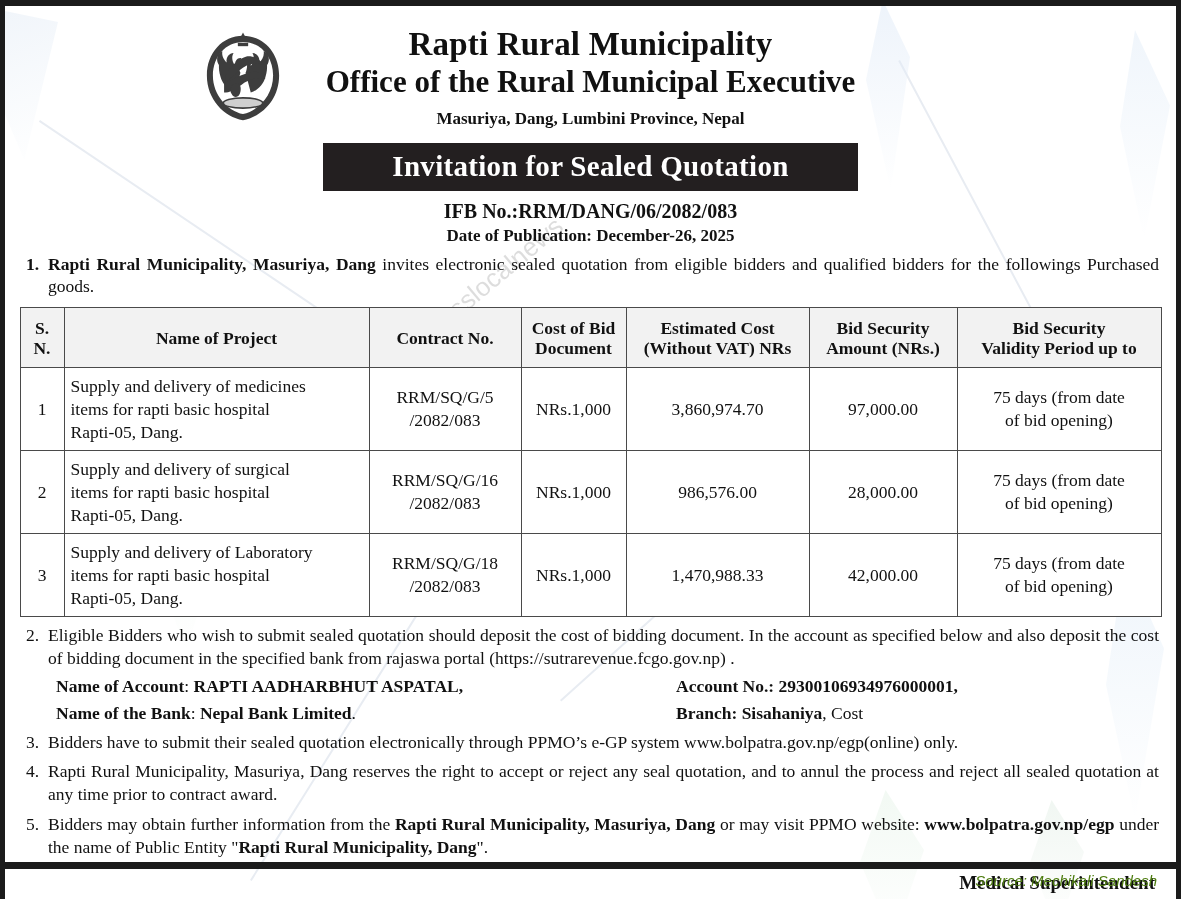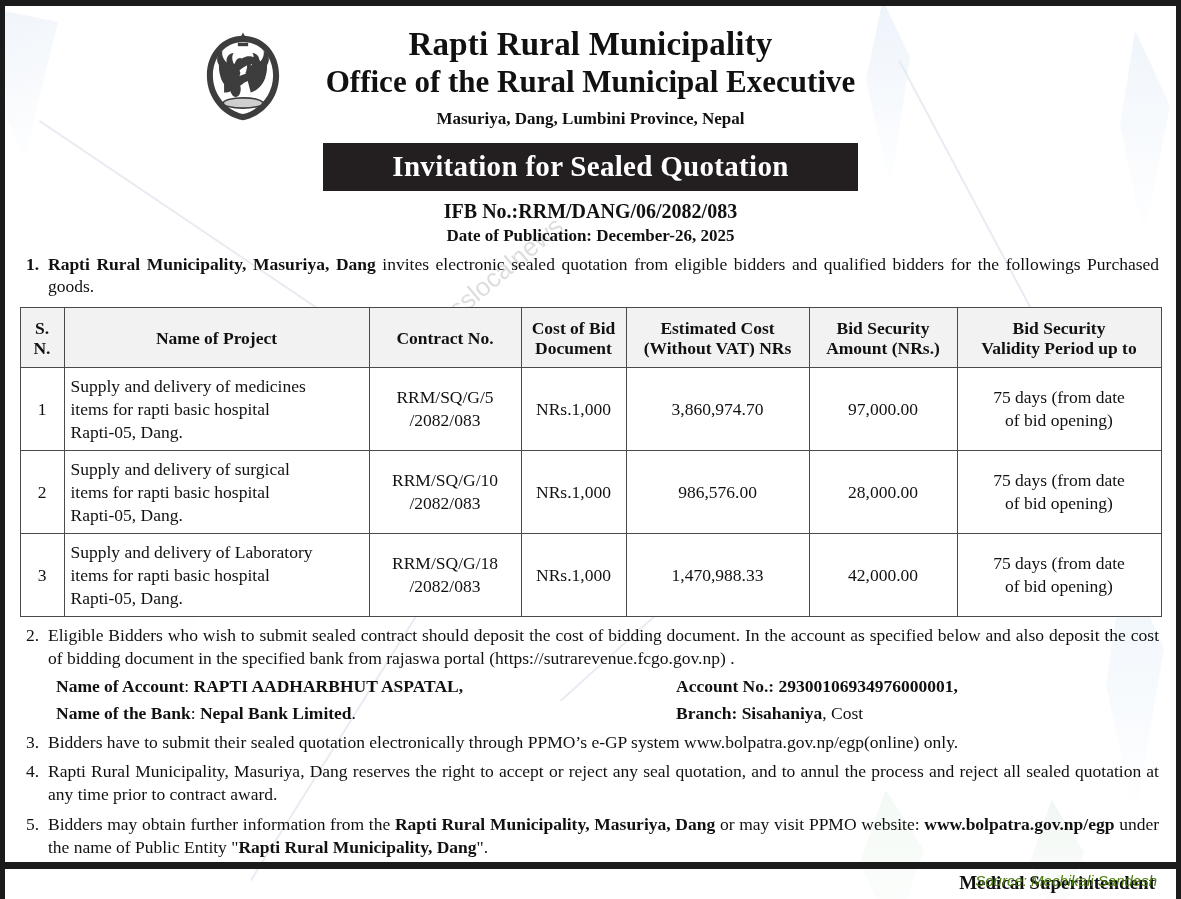--- a/index.html
+++ b/index.html
@@ -226,21 +226,21 @@
         </tr>
 
         <tr>
           <td class="c-sn">2</td>
           <td class="c-name">
             <span class="nowrapline">Supply and delivery of surgical</span>
             <span class="nowrapline">items for rapti basic hospital</span>
             <span class="nowrapline">Rapti-05, Dang.</span>
           </td>
           <td class="c-ctr">
-            <span class="nowrapline">RRM/SQ/G/10</span>
+            <span class="nowrapline">RRM/SQ/G/16</span>
             <span class="nowrapline">/2082/083</span>
           </td>
           <td class="c-cost">NRs.1,000</td>
           <td class="c-est">986,576.00</td>
           <td class="c-sec">28,000.00</td>
           <td class="c-val">
             <span class="nowrapline">75 days (from date</span>
             <span class="nowrapline">of bid opening)</span>
           </td>
         </tr>
@@ -263,21 +263,21 @@
             <span class="nowrapline">75 days (from date</span>
             <span class="nowrapline">of bid opening)</span>
           </td>
         </tr>
 
       </tbody>
     </table>
 
     <div class="para plain">
       <div class="num">2.</div>
-      <div class="body"><span>Eligible Bidders who wish to submit sealed contract should deposit the cost of bidding document</span><span>. In the account as specified below and also deposit the cost of bidding document in the specified bank from rajaswa portal (https://sutrarevenue.fcgo.gov.np) .</span></div>
+      <div class="body"><span>Eligible Bidders who wish to submit sealed quotation should deposit the cost of bidding document</span><span>. In the account as specified below and also deposit the cost of bidding document in the specified bank from rajaswa portal (https://sutrarevenue.fcgo.gov.np) .</span></div>
     </div>
 
     <div class="acct acct-row">
       <div class="left"><b>Name of Account</b><span>: </span><b>RAPTI AADHARBHUT ASPATAL,</b></div>
       <div class="right"><b>Account No.: </b><b>29300106934976000001,</b></div>
     </div>
 
     <div class="acct acct-row">
       <div class="left"><b>Name of the Bank</b><span>: </span><b>Nepal Bank Limited</b><span>.</span></div>
       <div class="right"><b>Branch: </b><b>Sisahaniya</b><span>, Cost</span></div>

